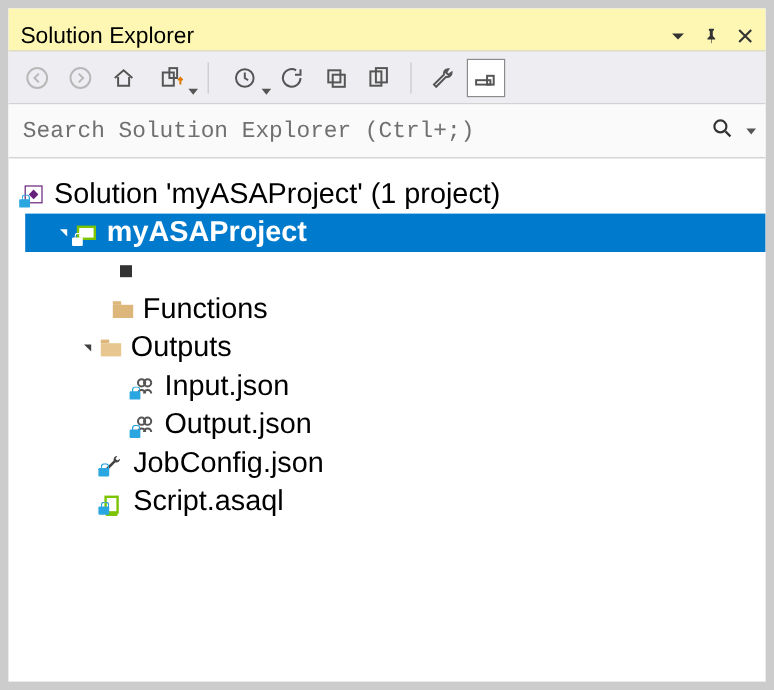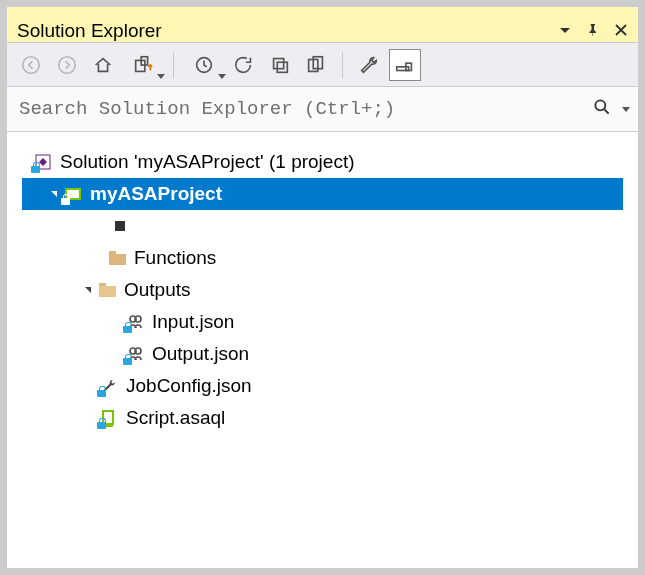--- a/index.html
+++ b/index.html
@@ -74,37 +74,38 @@
   }
   .search-bar input::placeholder { color: #707070; }
   .search-right { display: flex; align-items:center; gap:2px; color: #444; }
   .search-right .dd {
     border-left: 4px solid transparent;
     border-right: 4px solid transparent;
     border-top: 5px solid #555;
   }
 
   .tree {
-    padding: 14px 15px;
-    font-size: 19px;
+    padding: 14px 0;
+    font-size: 24px;
     color: #000;
     user-select: none;
   }
   .row {
     height: 32px;
     display: flex;
     align-items: center;
     white-space: nowrap;
     cursor: pointer;
   }
   .row .text { margin-left: 4px; }
   .row.selected {
     background: #007acc;
     color: #fff;
     font-weight: bold;
+    margin-left: 14px;
   }
   .indent { display: inline-block; }
   .glyph { width: 18px; height: 18px; display: inline-flex; align-items:center; justify-content:center; margin-right:4px;}
   .expander {
     width: 16px; height: 16px; display:inline-flex; align-items:center; justify-content:center;
     margin-right: 2px;
   }
   .tri-down {
     width: 0; height: 0;
     border-left: 6px solid transparent;

